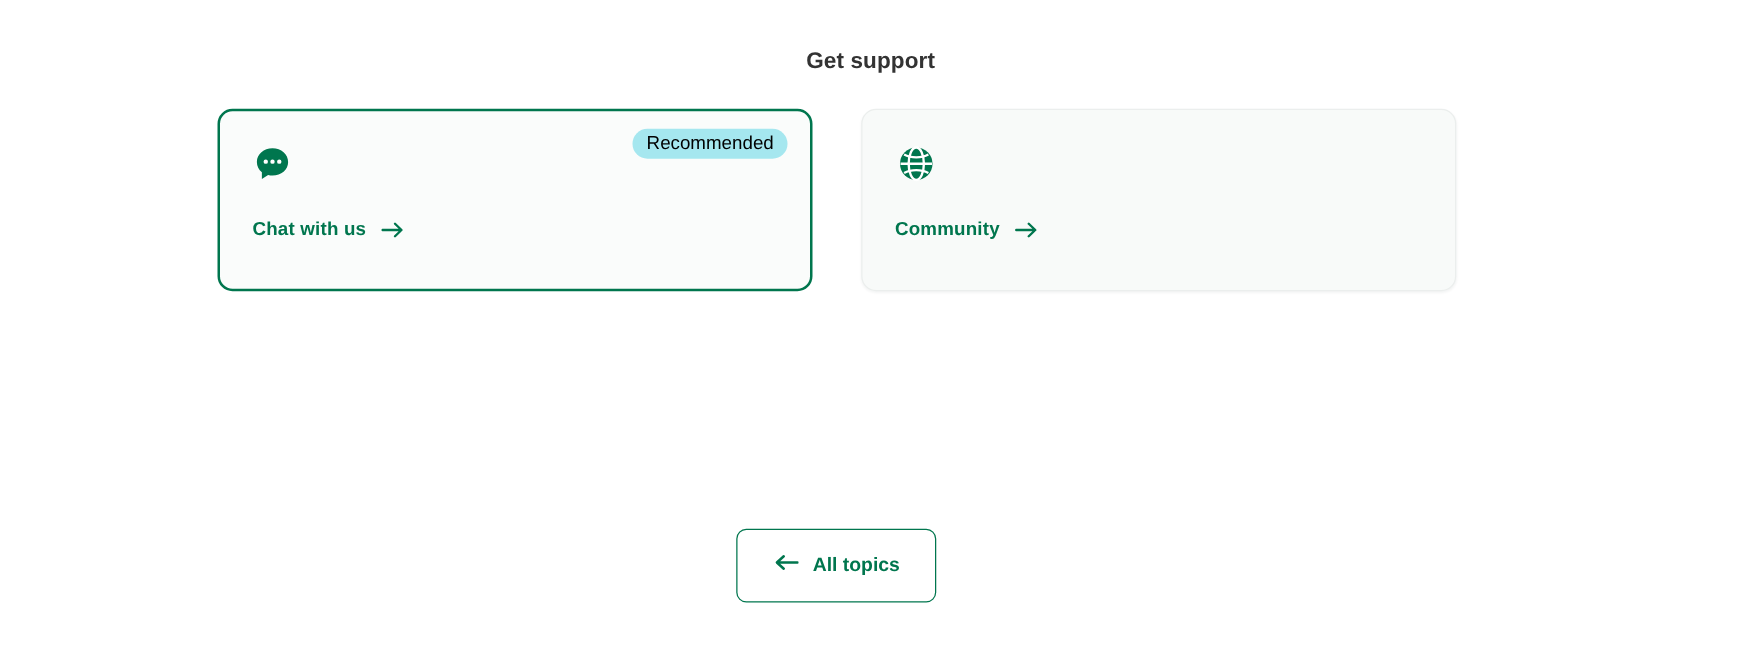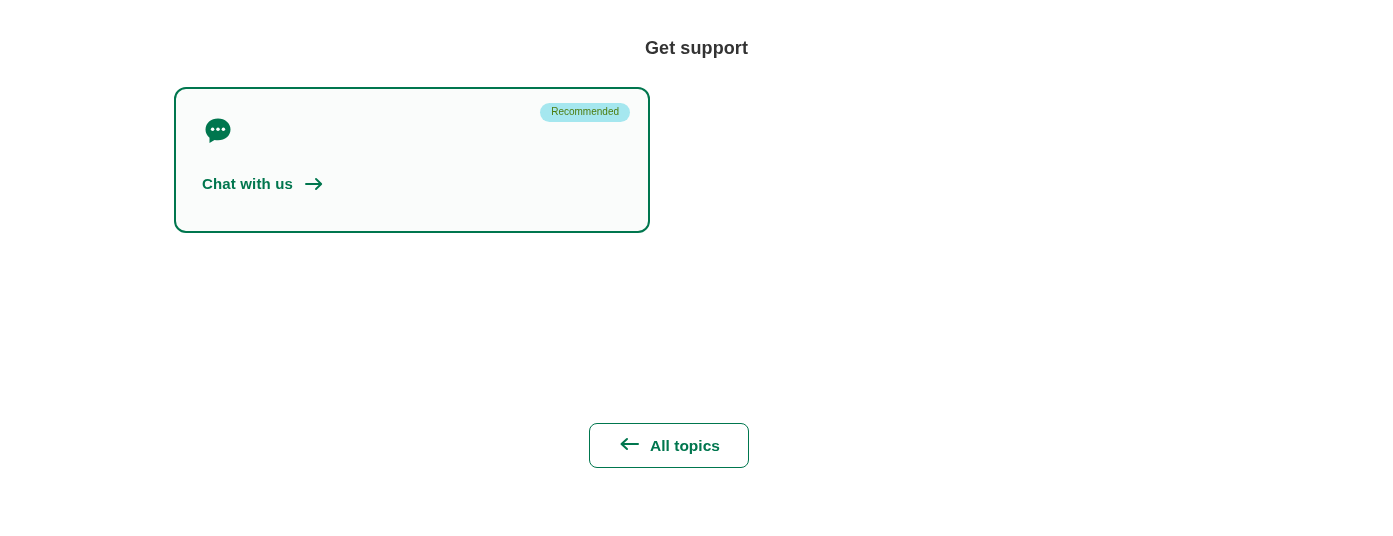--- a/index.html
+++ b/index.html
@@ -24,33 +24,33 @@
   .card.selected{
     border:2px solid #00764e;background:#fafcfb;box-shadow:none;
   }
   .card-icon{position:absolute;left:26px;top:26px;width:34px;height:34px;
     display:flex;align-items:center;justify-content:center;}
   .card.selected .card-icon{left:25px;top:25px;}
   .card-icon svg{display:block;}
   .badge{
     position:absolute;top:14px;right:18px;
     border-radius:999px;padding:4px 11px 5px;
-    font-size:10px;line-height:1;color:#4d7c0f;white-space:nowrap;
+    font-size:15px;line-height:1;color:#000000;white-space:nowrap;
   }
   .badge.recommended{background:#a5e7ef;}
   .badge.early{background:#e4e4e4;}
   .card-link{
     position:absolute;left:26px;bottom:40px;
     display:flex;align-items:center;gap:12px;
     font-size:15px;font-weight:700;color:#00764e;letter-spacing:.15px;
   }
   .card.selected .card-link{bottom:39px;margin-top:23px;}
   .card-link .arrow{display:flex;align-items:center;}
   .all-topics{
-    position:absolute;left:589px;top:423px;width:160px;height:45px;
+    position:absolute;left:589px;top:423px;width:160px;height:59px;
     box-sizing:border-box;background:#ffffff;border:1px solid #00764e;
     border-radius:8px;display:flex;align-items:center;justify-content:center;gap:11px;
     font-size:15.5px;font-weight:700;color:#00764e;cursor:pointer;
   }
 </style>
 </head>
 <body>
 
 <div class="page-title">Get support</div>
 
@@ -71,20 +71,41 @@
       <span class="arrow">
         <svg width="19" height="16" viewBox="0 0 19 16">
           <path d="M1 8h15M11 3l5.2 5L11 13" fill="none" stroke="#00764e" stroke-width="1.9" stroke-linecap="round" stroke-linejoin="round"></path>
         </svg>
       </span>
     </div>
   </div>
 
 
 
+  <div class="card">
+    <span class="card-icon">
+      <svg width="34" height="34" viewBox="0 0 34 34">
+        <circle cx="17" cy="17" r="13" fill="#00764e"></circle>
+        <g fill="none" stroke="#ffffff" stroke-width="1.9">
+          <ellipse cx="17" cy="17" rx="6.1" ry="13"></ellipse>
+          <line x1="4.4" y1="17" x2="29.6" y2="17"></line>
+          <path d="M7.3 9.6c2.6 1.5 6 2.3 9.7 2.3s7.1-.8 9.7-2.3"></path>
+          <path d="M7.3 24.4c2.6-1.5 6-2.3 9.7-2.3s7.1.8 9.7 2.3"></path>
+        </g>
+      </svg>
+    </span>
+    <div class="card-link">
+      <span>Community</span>
+      <span class="arrow">
+        <svg width="19" height="16" viewBox="0 0 19 16">
+          <path d="M1 8h15M11 3l5.2 5L11 13" fill="none" stroke="#00764e" stroke-width="1.9" stroke-linecap="round" stroke-linejoin="round"></path>
+        </svg>
+      </span>
+    </div>
+  </div>
 
 </div>
 
 <div class="all-topics">
   <span class="arrow">
     <svg width="21" height="16" viewBox="0 0 21 16">
       <path d="M20 8H4M9 3L3.5 8 9 13" fill="none" stroke="#00764e" stroke-width="2" stroke-linecap="round" stroke-linejoin="round"></path>
     </svg>
   </span>
   <span>All topics</span>

